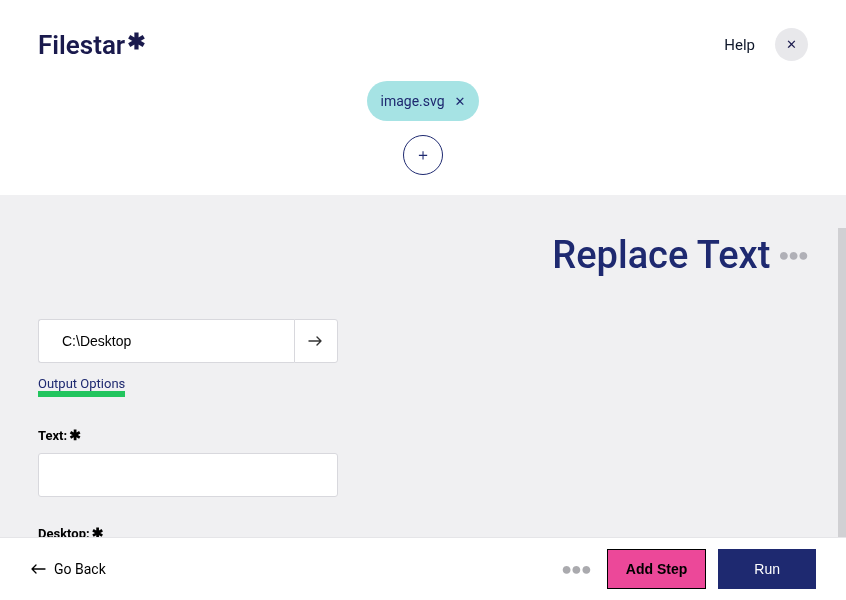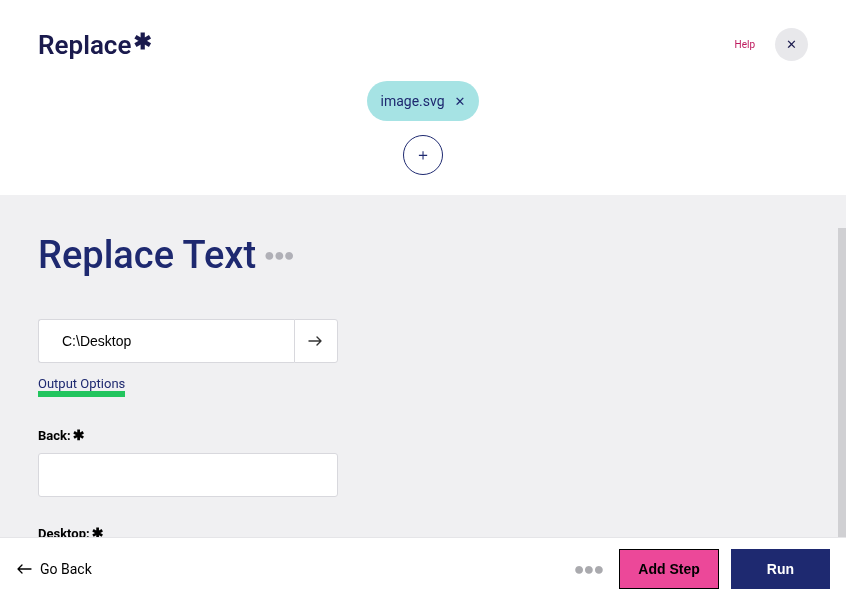--- a/index.html
+++ b/index.html
@@ -33,22 +33,22 @@
       margin-left: 2px;
       position: relative;
       top: -3px;
     }
     .header-right {
       display: flex;
       align-items: center;
       gap: 20px;
     }
     .help-link {
-      color: #be185d;
-      font-size: 10px;
+      color: #0f172a;
+      font-size: 15px;
       cursor: pointer;
     }
     .close-btn {
       width: 33px;
       height: 33px;
       border-radius: 50%;
       background: #e8e8eb;
       border: none;
       cursor: pointer;
       display: flex;
@@ -99,20 +99,21 @@
       padding: 38px 38px 20px 38px;
       height: 417px;
       overflow-y: auto;
       position: relative;
     }
     .page-title-wrap {
       display: flex;
       align-items: center;
       gap: 8px;
       margin-bottom: 42px;
+      justify-content: flex-end;
     }
     .page-title {
       font-size: 38px;
       font-weight: 500;
       color: #1e2970;
     }
     .title-dots {
       color: #b0b0b7;
       font-size: 18px;
       letter-spacing: -1px;
@@ -189,21 +190,21 @@
       height: 312px;
       background: #d0d0d3;
     }
     .footer {
       background: #ffffff;
       border-top: 1px solid #e5e5e8;
       height: 63px;
       display: flex;
       align-items: center;
       justify-content: space-between;
-      padding: 0 16px;
+      padding: 0 30px;
       position: absolute;
       bottom: 0;
       left: 0;
       right: 0;
     }
     .go-back {
       display: flex;
       align-items: center;
       gap: 8px;
       font-size: 14px;
@@ -232,31 +233,31 @@
       font-weight: 600;
       cursor: pointer;
     }
     .run-btn {
       height: 40px;
       padding: 0 36px;
       background: #1e2970;
       color: #ffffff;
       border: none;
       font-size: 14px;
-      font-weight: 700;
+      font-weight: 400;
       cursor: pointer;
     }
   </style>
 </head>
 <body>
 
 <div class="header">
   <div class="header-top">
     <div class="logo">
-      <span>Replace</span>
+      <span>Filestar</span>
       <span class="logo-star">✱</span>
     </div>
     <div class="header-right">
       <span class="help-link">Help</span>
       <button class="close-btn">
         <span>✕</span>
       </button>
     </div>
   </div>
   <div class="file-chips">
@@ -281,21 +282,21 @@
       <input class="output-dir-input" type="text" value="C:\Desktop" style="">
       <button class="output-dir-btn">
         <svg width="16" height="14" viewBox="0 0 16 14">
           <path d="M1 7 L13 7 M9 3 L13 7 L9 11" stroke="#333" stroke-width="1.4" fill="none" stroke-linecap="round" stroke-linejoin="round"></path>
         </svg>
       </button>
     </div>
     <span class="output-options-link">Output Options</span>
 
     <div class="field-label">
-      <span>Back:</span>
+      <span>Text:</span>
       <span class="required-star">✱</span>
     </div>
     <input class="text-input" type="text" value="" style="">
 
     <div class="field-label">
       <span>Desktop:</span>
       <span class="required-star">✱</span>
     </div>
     <input class="text-input" type="text" value="" style="">
   </div>

